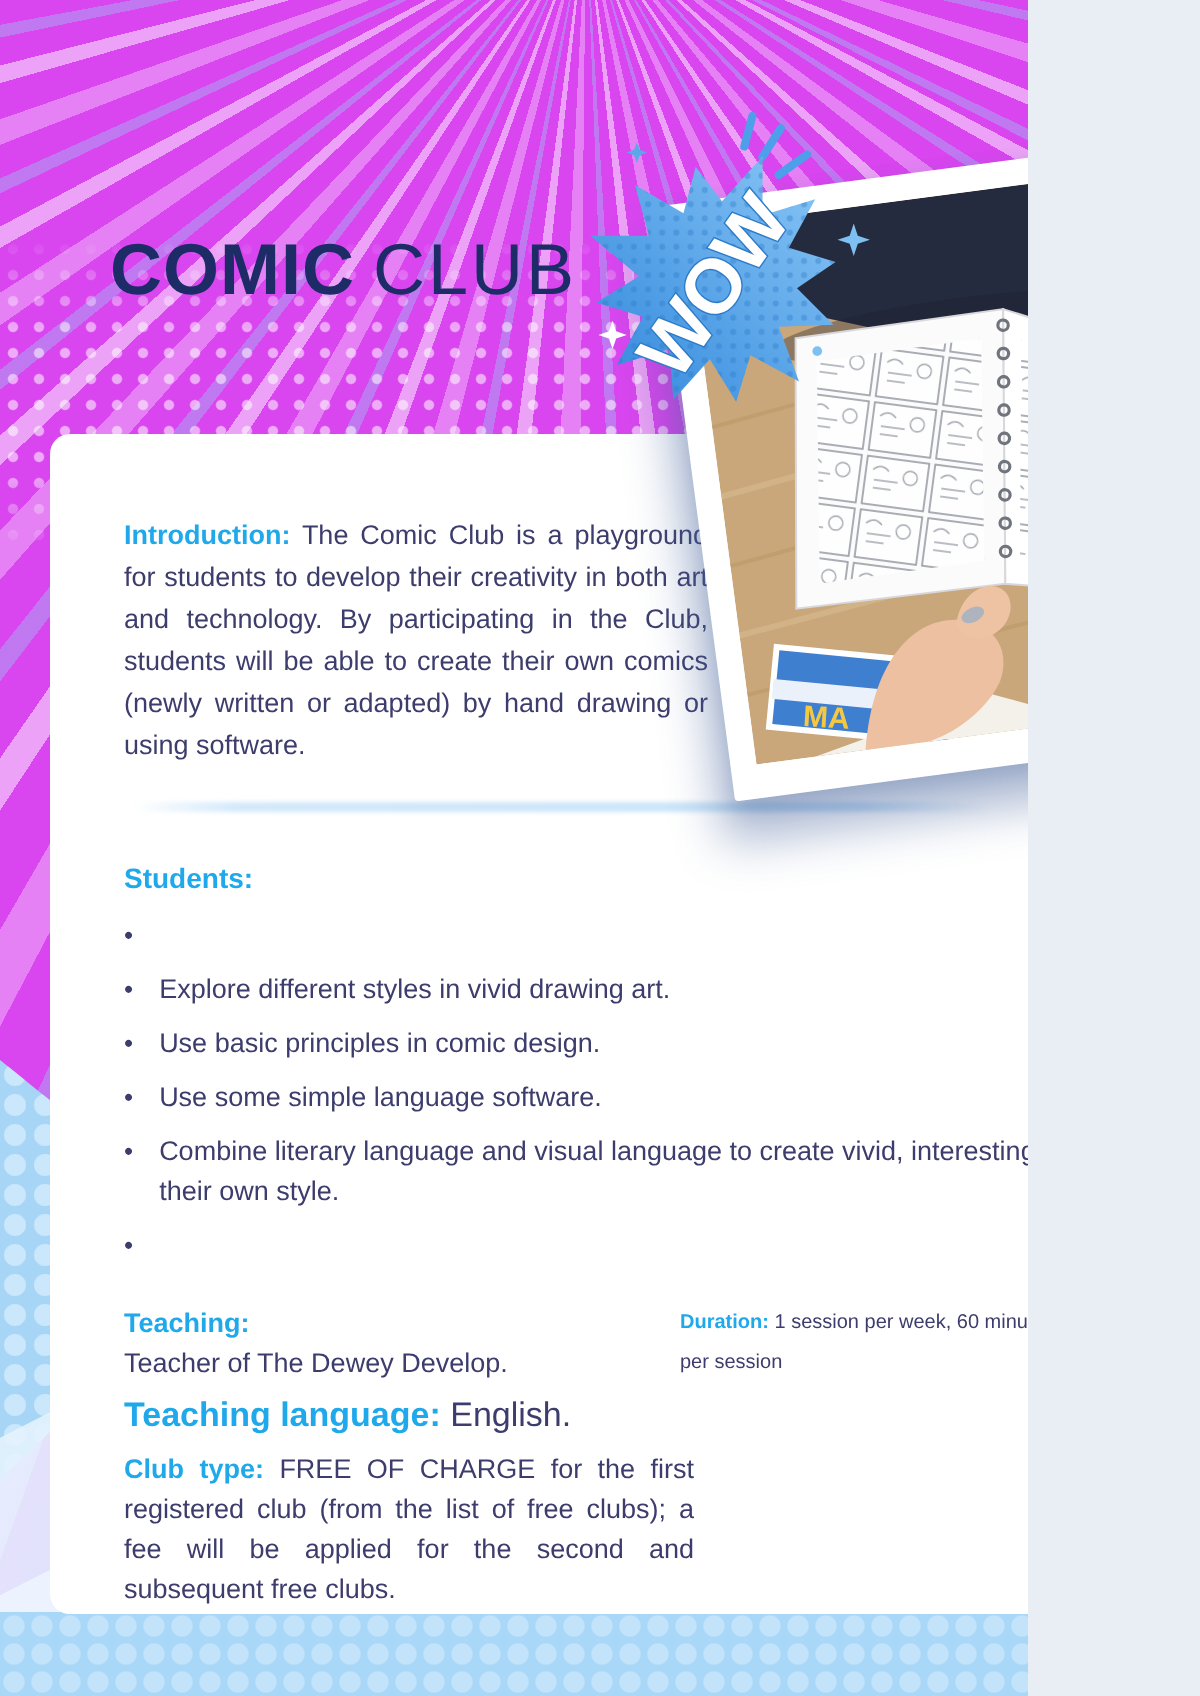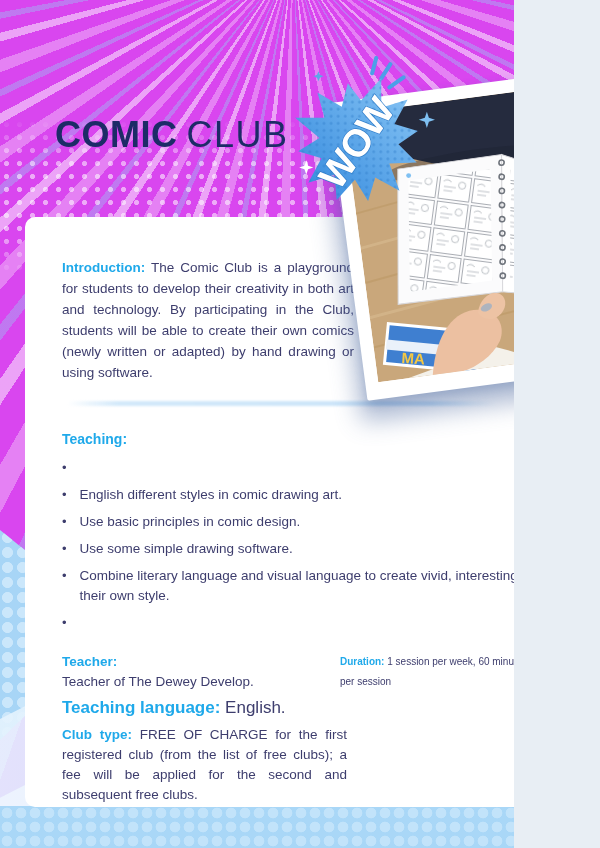--- a/index.html
+++ b/index.html
@@ -113,48 +113,48 @@
 
   <h1 class="title"><span class="t-bold">COMIC</span><span class="t-light">CLUB</span></h1>
 
   <div class="card">
 
     <p class="intro"><span class="lbl">Introduction:</span> <span>The Comic Club is a playground for students to develop their creativity in both art and technology. By participating in the Club, students will be able to create their own comics (newly written or adapted) by hand drawing or using software.</span></p>
 
     <div class="divider"></div>
 
     <div class="objective">
-      <span class="lbl">Teaching:</span>
+      <span class="lbl">Students:</span>
       <ul>
           <li>
             <span class="bullet">•</span>
           </li>
           <li>
             <span class="bullet">•</span>
-            <span>English different styles in comic drawing art.</span>
+            <span>Explore different styles in vivid drawing art.</span>
           </li>
           <li>
             <span class="bullet">•</span>
             <span>Use basic principles in comic design.</span>
           </li>
           <li>
             <span class="bullet">•</span>
-            <span>Use some simple drawing software.</span>
+            <span>Use some simple language software.</span>
           </li>
           <li>
             <span class="bullet">•</span>
             <span>Combine literary language and visual language to create vivid, interesting stories in their own style.</span>
           </li>
           <li>
             <span class="bullet">•</span>
           </li>
         </ul>
     </div>
 
-    <div class="teacher txt"><span class="lbl">Teacher:</span><span>Teacher of The Dewey Develop.</span></div>
+    <div class="teacher txt"><span class="lbl">Teaching:</span><span>Teacher of The Dewey Develop.</span></div>
 
     <div class="duration txt"><span class="lbl">Duration:</span> <span>1 session per week, 60 minutes per session</span></div>
 
     <div class="teaching txt"><span class="lbl">Teaching language:</span> <span>English.</span></div>
 
     <p class="club-type"><span class="lbl">Club type:</span> <span>FREE OF CHARGE for the first registered club (from the list of free clubs); a fee will be applied for the second and subsequent free clubs.</span></p>
 
   </div>
 
   <div class="polaroid">

